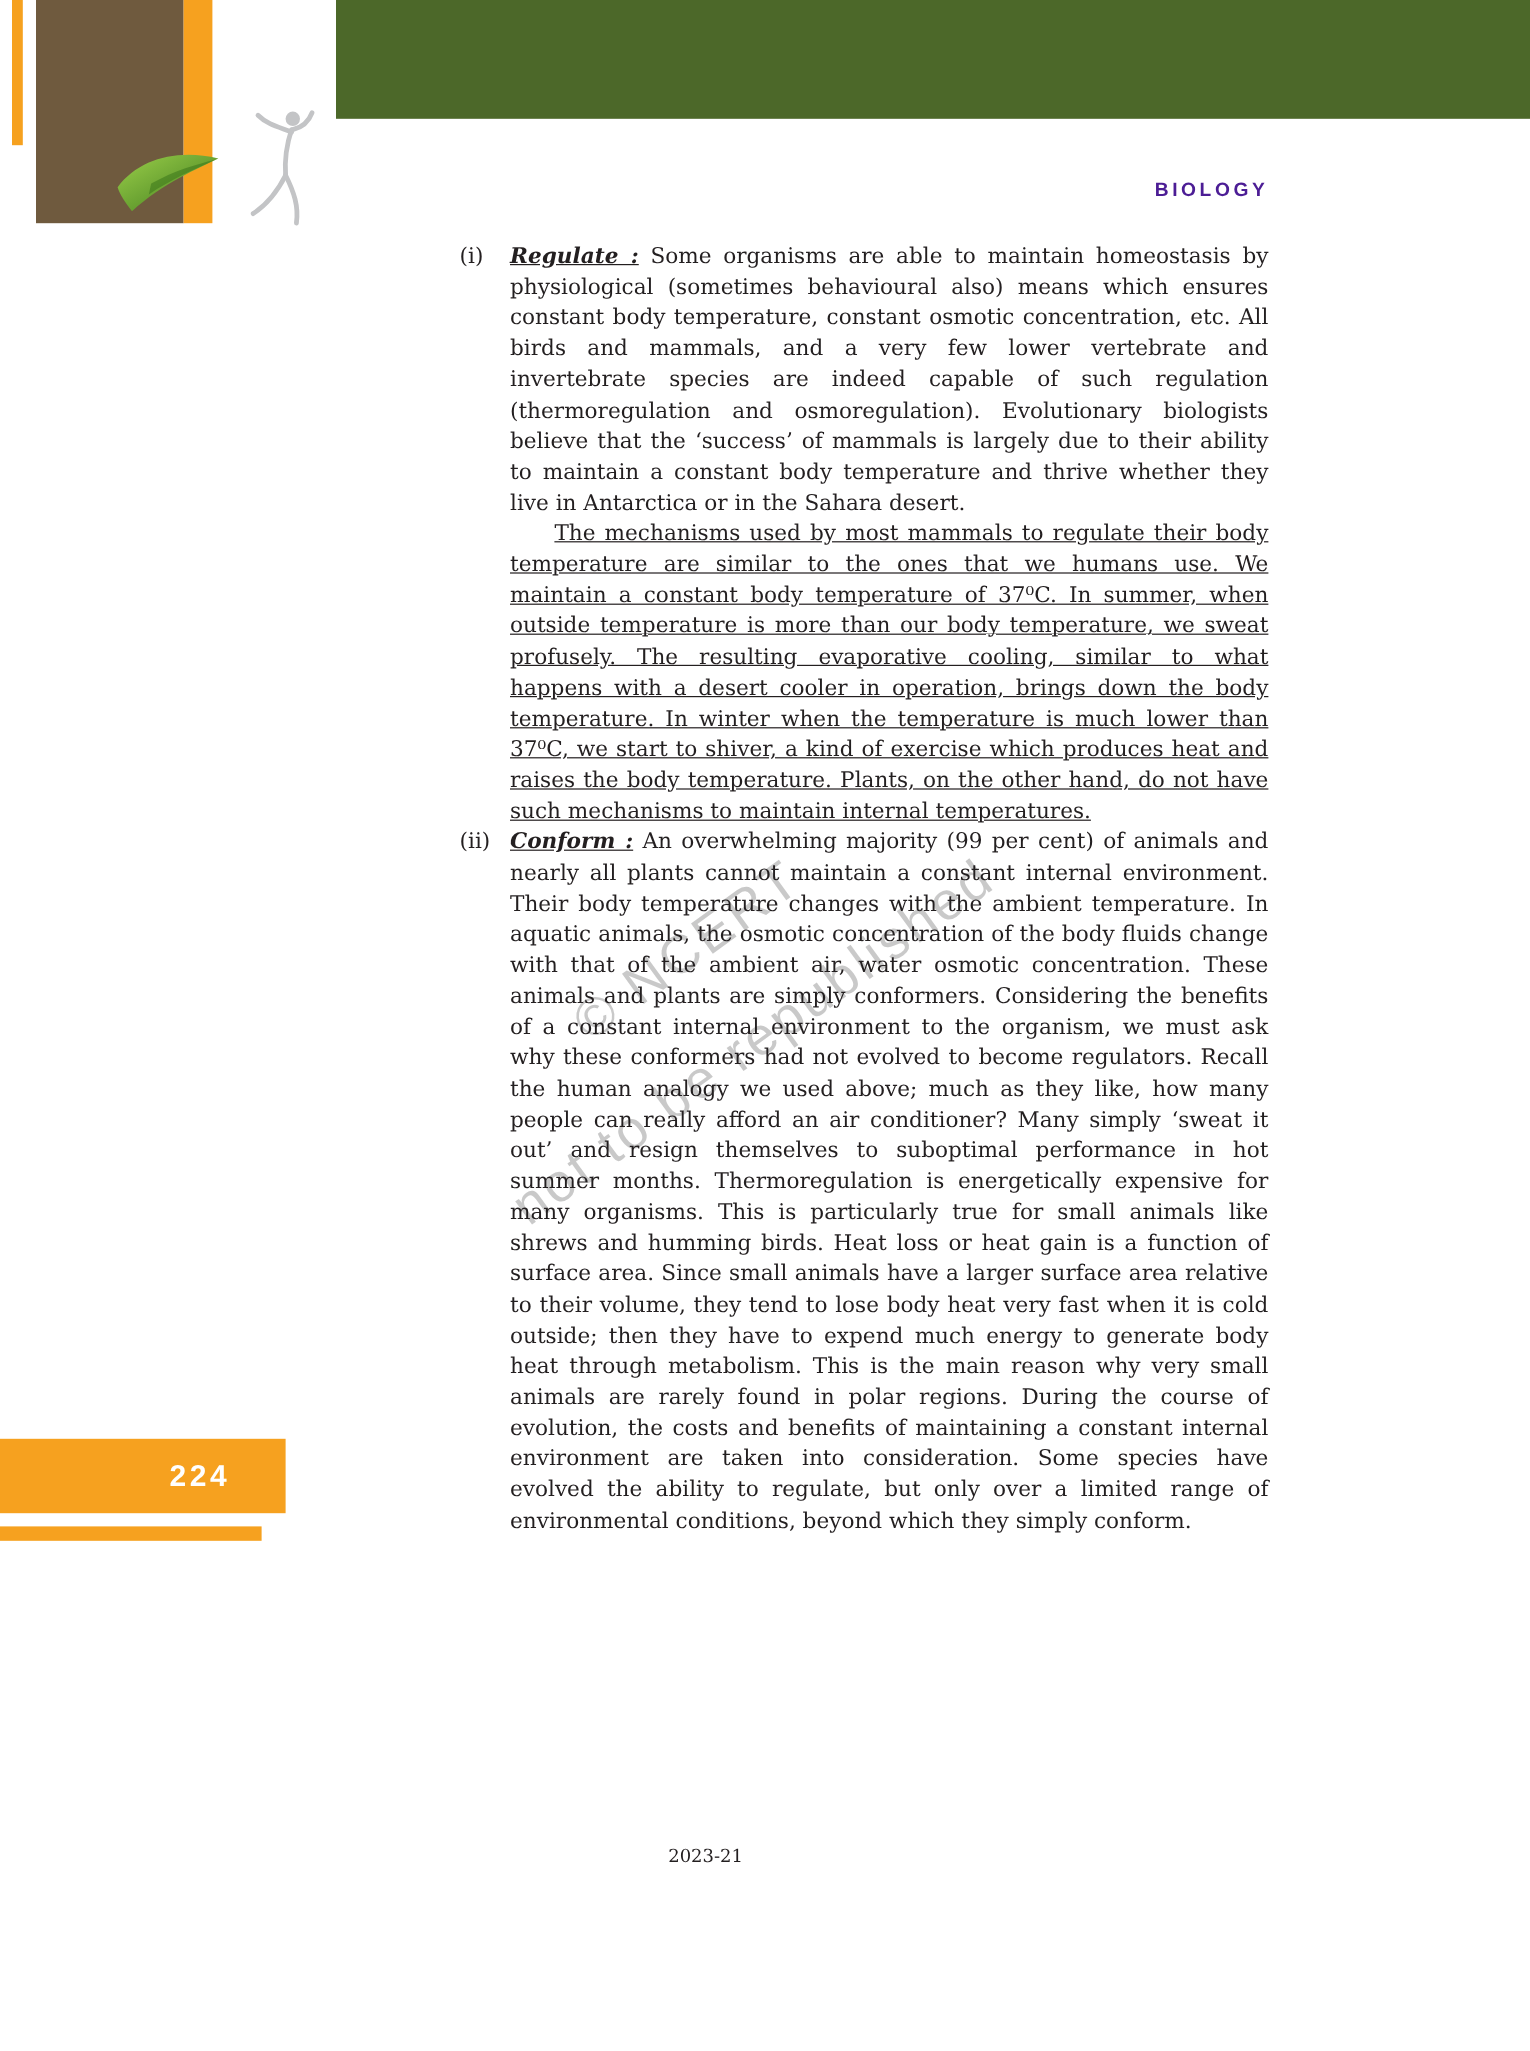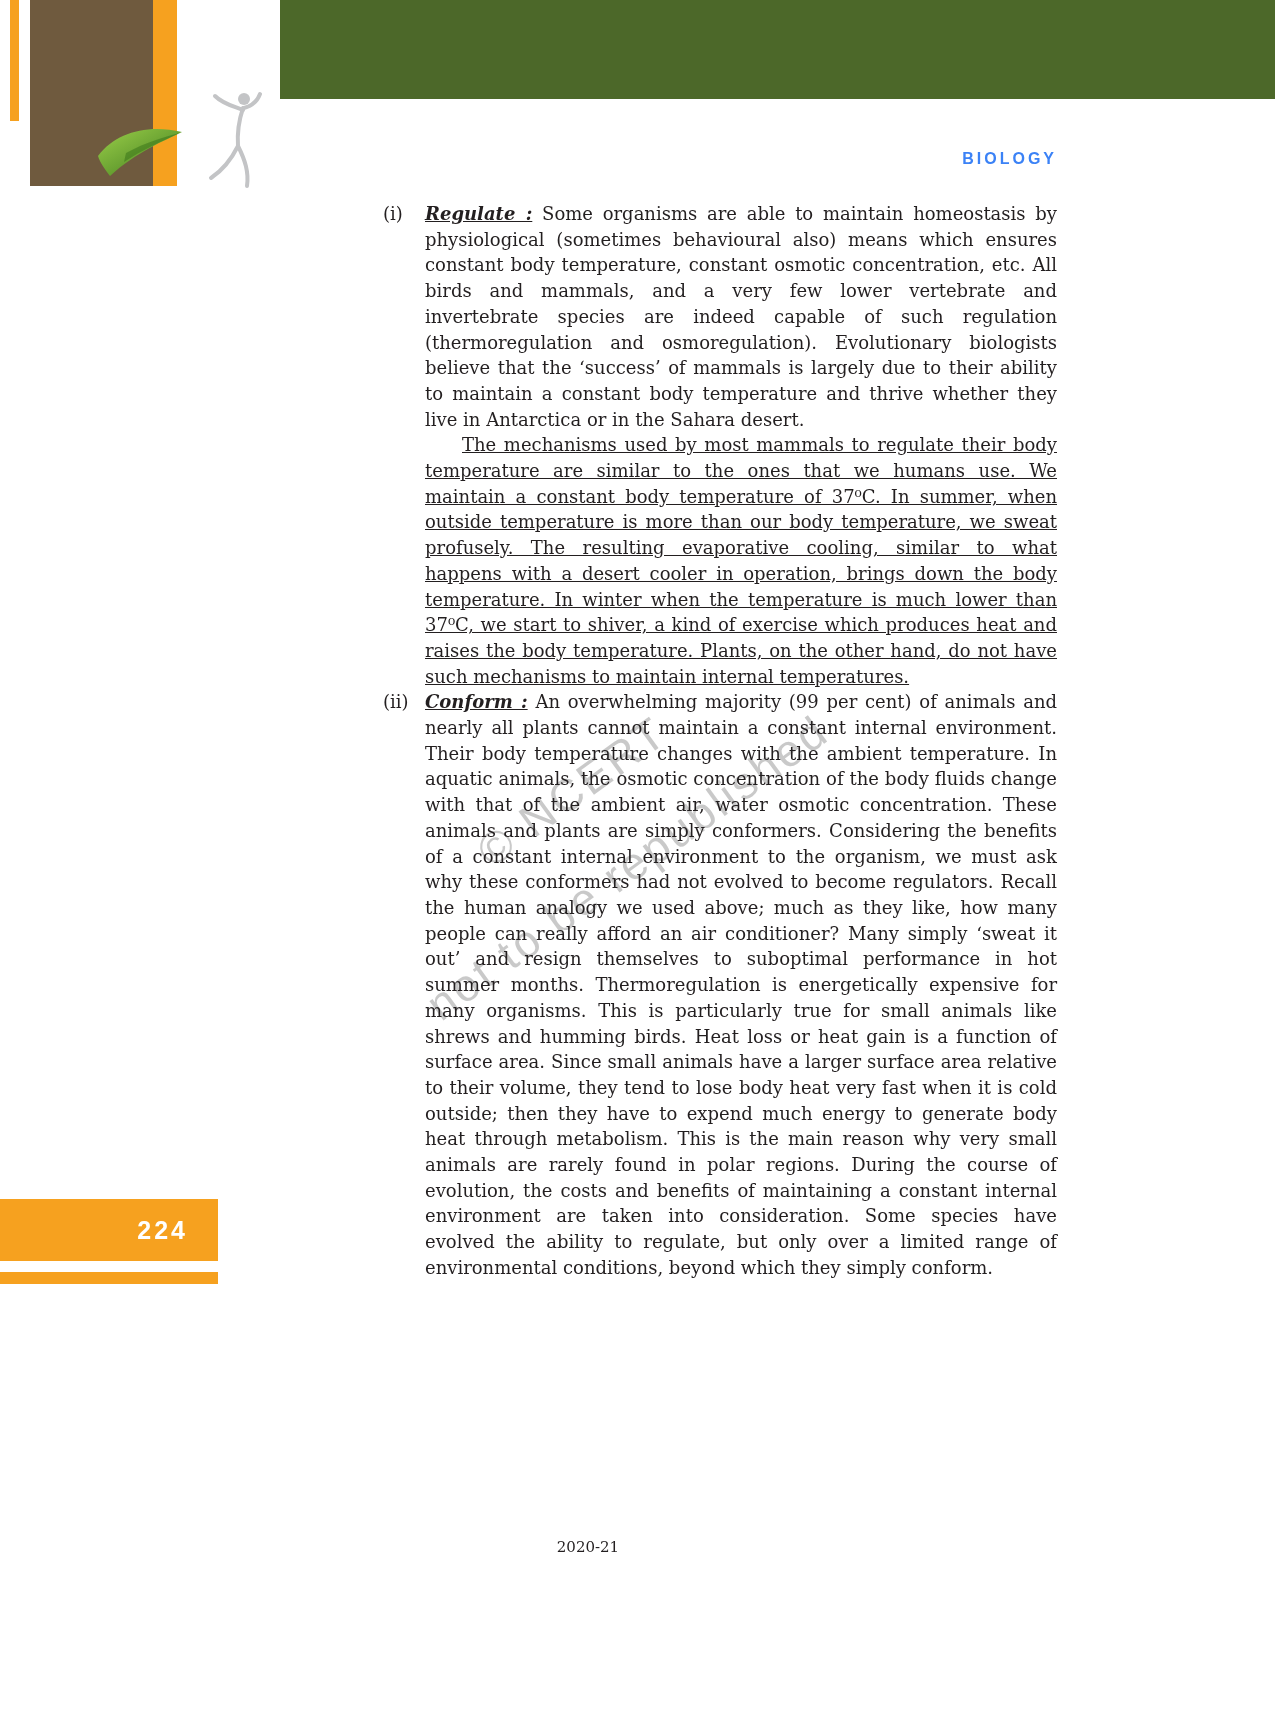--- a/index.html
+++ b/index.html
@@ -42,21 +42,21 @@
     position: absolute; left: 203px; top: 90px;
     width: 60px; height: 100px;
   }
   .biology-label {
     position: absolute; top: 150px; left: 0; right: 218px;
     text-align: right;
     font-family: "Liberation Sans", sans-serif;
     font-weight: bold;
     font-size: 16px;
     letter-spacing: 3px;
-    color: #3b82f6;
+    color: #4c1d95;
   }
 
   
   .watermark {
     position: absolute; left: 600px; top: 830px;
     transform: translate(-50%, -50%) rotate(-36deg);
     text-align: center;
     color: #8a8a8a;
     opacity: 0.45;
     font-family: "Liberation Sans", sans-serif;
@@ -80,30 +80,30 @@
   }
   .text-col p { margin: 0; }
   .list-item { position: relative; padding-left: 42px; }
   .item-label { position: absolute; left: 0; top: 0; }
   .term { font-weight: bold; font-style: italic; text-decoration: underline; }
   .indent-para { padding-left: 42px; text-indent: 37px; text-decoration: underline; }
 
   
   .page-num-box {
     position: absolute; left: 0; top: 1199px;
-    width: 218px; height: 62px;
+    width: 238px; height: 62px;
     background: #f6a11f;
     color: #ffffff;
     font-family: "Liberation Sans", sans-serif;
     font-weight: bold;
     font-size: 25px;
     letter-spacing: 3px;
     line-height: 62px;
     text-align: right;
-    padding-right: 30px;
+    padding-right: 46px;
   }
   .page-num-bar {
     position: absolute; left: 0; top: 1272px;
     width: 218px; height: 12px;
     background: #f6a11f;
   }
 
   
   .footer {
     position: absolute; left: 0; top: 1538px;
@@ -156,15 +156,15 @@
 
   <div class="text-col">
     <p class="list-item"><span class="item-label">(i)</span><span class="term">Regulate :</span> <span>Some organisms are able to maintain homeostasis by physiological (sometimes behavioural also) means which ensures constant body temperature, constant osmotic concentration, etc. All birds and mammals, and a very few lower vertebrate and invertebrate species are indeed capable of such regulation (thermoregulation and osmoregulation).  Evolutionary biologists believe that the ‘success’ of mammals is largely due to their ability to maintain a constant body temperature and thrive whether they live in Antarctica or in the Sahara desert.</span></p>
     <p class="indent-para"><span>The mechanisms used by most mammals to regulate their body temperature are similar to the ones that we humans use. We maintain a constant body temperature of 37⁰C. In summer, when outside temperature is more than our body temperature, we sweat profusely. The resulting evaporative cooling, similar to what happens with a desert cooler in operation, brings down the body temperature. In winter when the temperature is much lower than 37⁰C, we start to shiver, a kind of exercise which produces heat and raises the body temperature.  Plants, on the other hand, do not have such mechanisms to maintain internal temperatures.</span></p>
     <p class="list-item"><span class="item-label">(ii)</span><span class="term">Conform :</span> <span>An overwhelming majority (99 per cent) of animals and nearly all plants cannot maintain a constant internal environment. Their body temperature changes with the ambient temperature. In aquatic animals, the osmotic concentration of the body fluids change with that of the ambient air, water osmotic concentration. These animals and plants are simply conformers. Considering the benefits of a constant internal environment to the organism, we must ask why these conformers had not evolved to become regulators. Recall the human analogy we used above; much as they like, how many people can really afford an air conditioner? Many simply ‘sweat it out’ and resign themselves to suboptimal performance in hot summer months. Thermoregulation is energetically expensive for many organisms. This is particularly true for small animals like shrews and humming birds.  Heat loss or heat gain is a function of surface area. Since small animals have a larger surface area relative to their volume, they tend to lose body heat very fast when it is cold outside; then they have to expend much energy to generate body heat through metabolism. This is the main reason why very small animals are rarely found in polar regions. During the course of evolution, the costs and benefits of maintaining a constant internal environment are taken into consideration. Some species have evolved the ability to regulate, but only over a limited range of environmental conditions, beyond which they simply conform.</span></p>
   </div>
 
   <div class="page-num-box">224</div>
   <div class="page-num-bar"></div>
 
-  <div class="footer">2020-21</div>
+  <div class="footer">2023-21</div>
 
 </div>
 
 </body></html>

